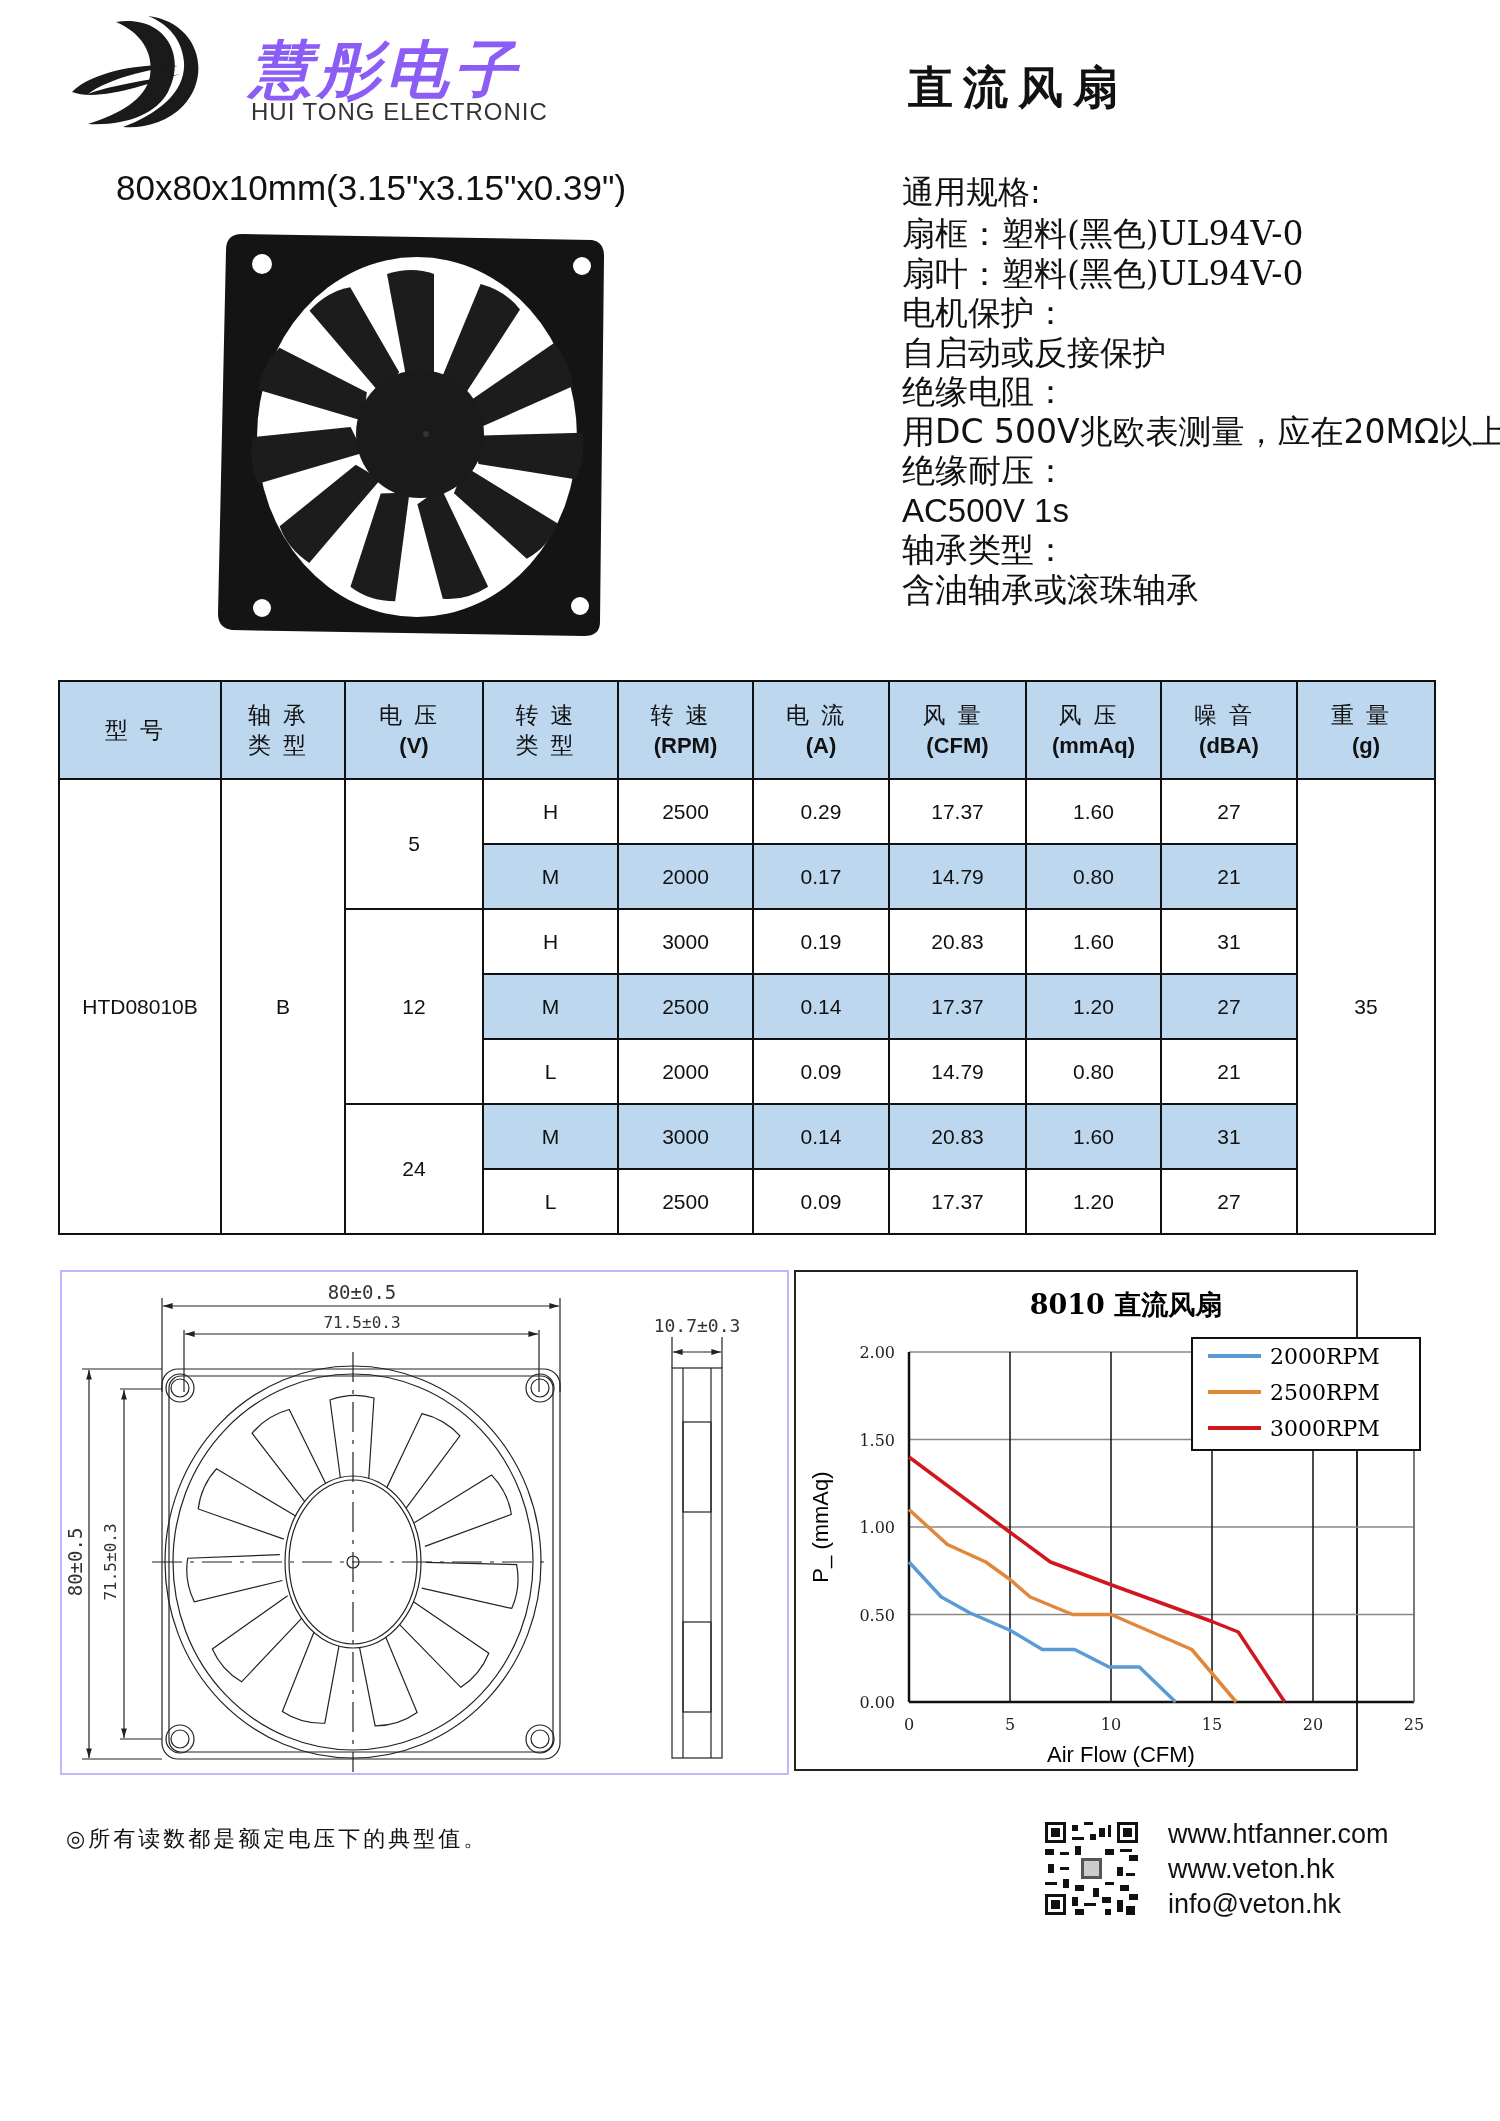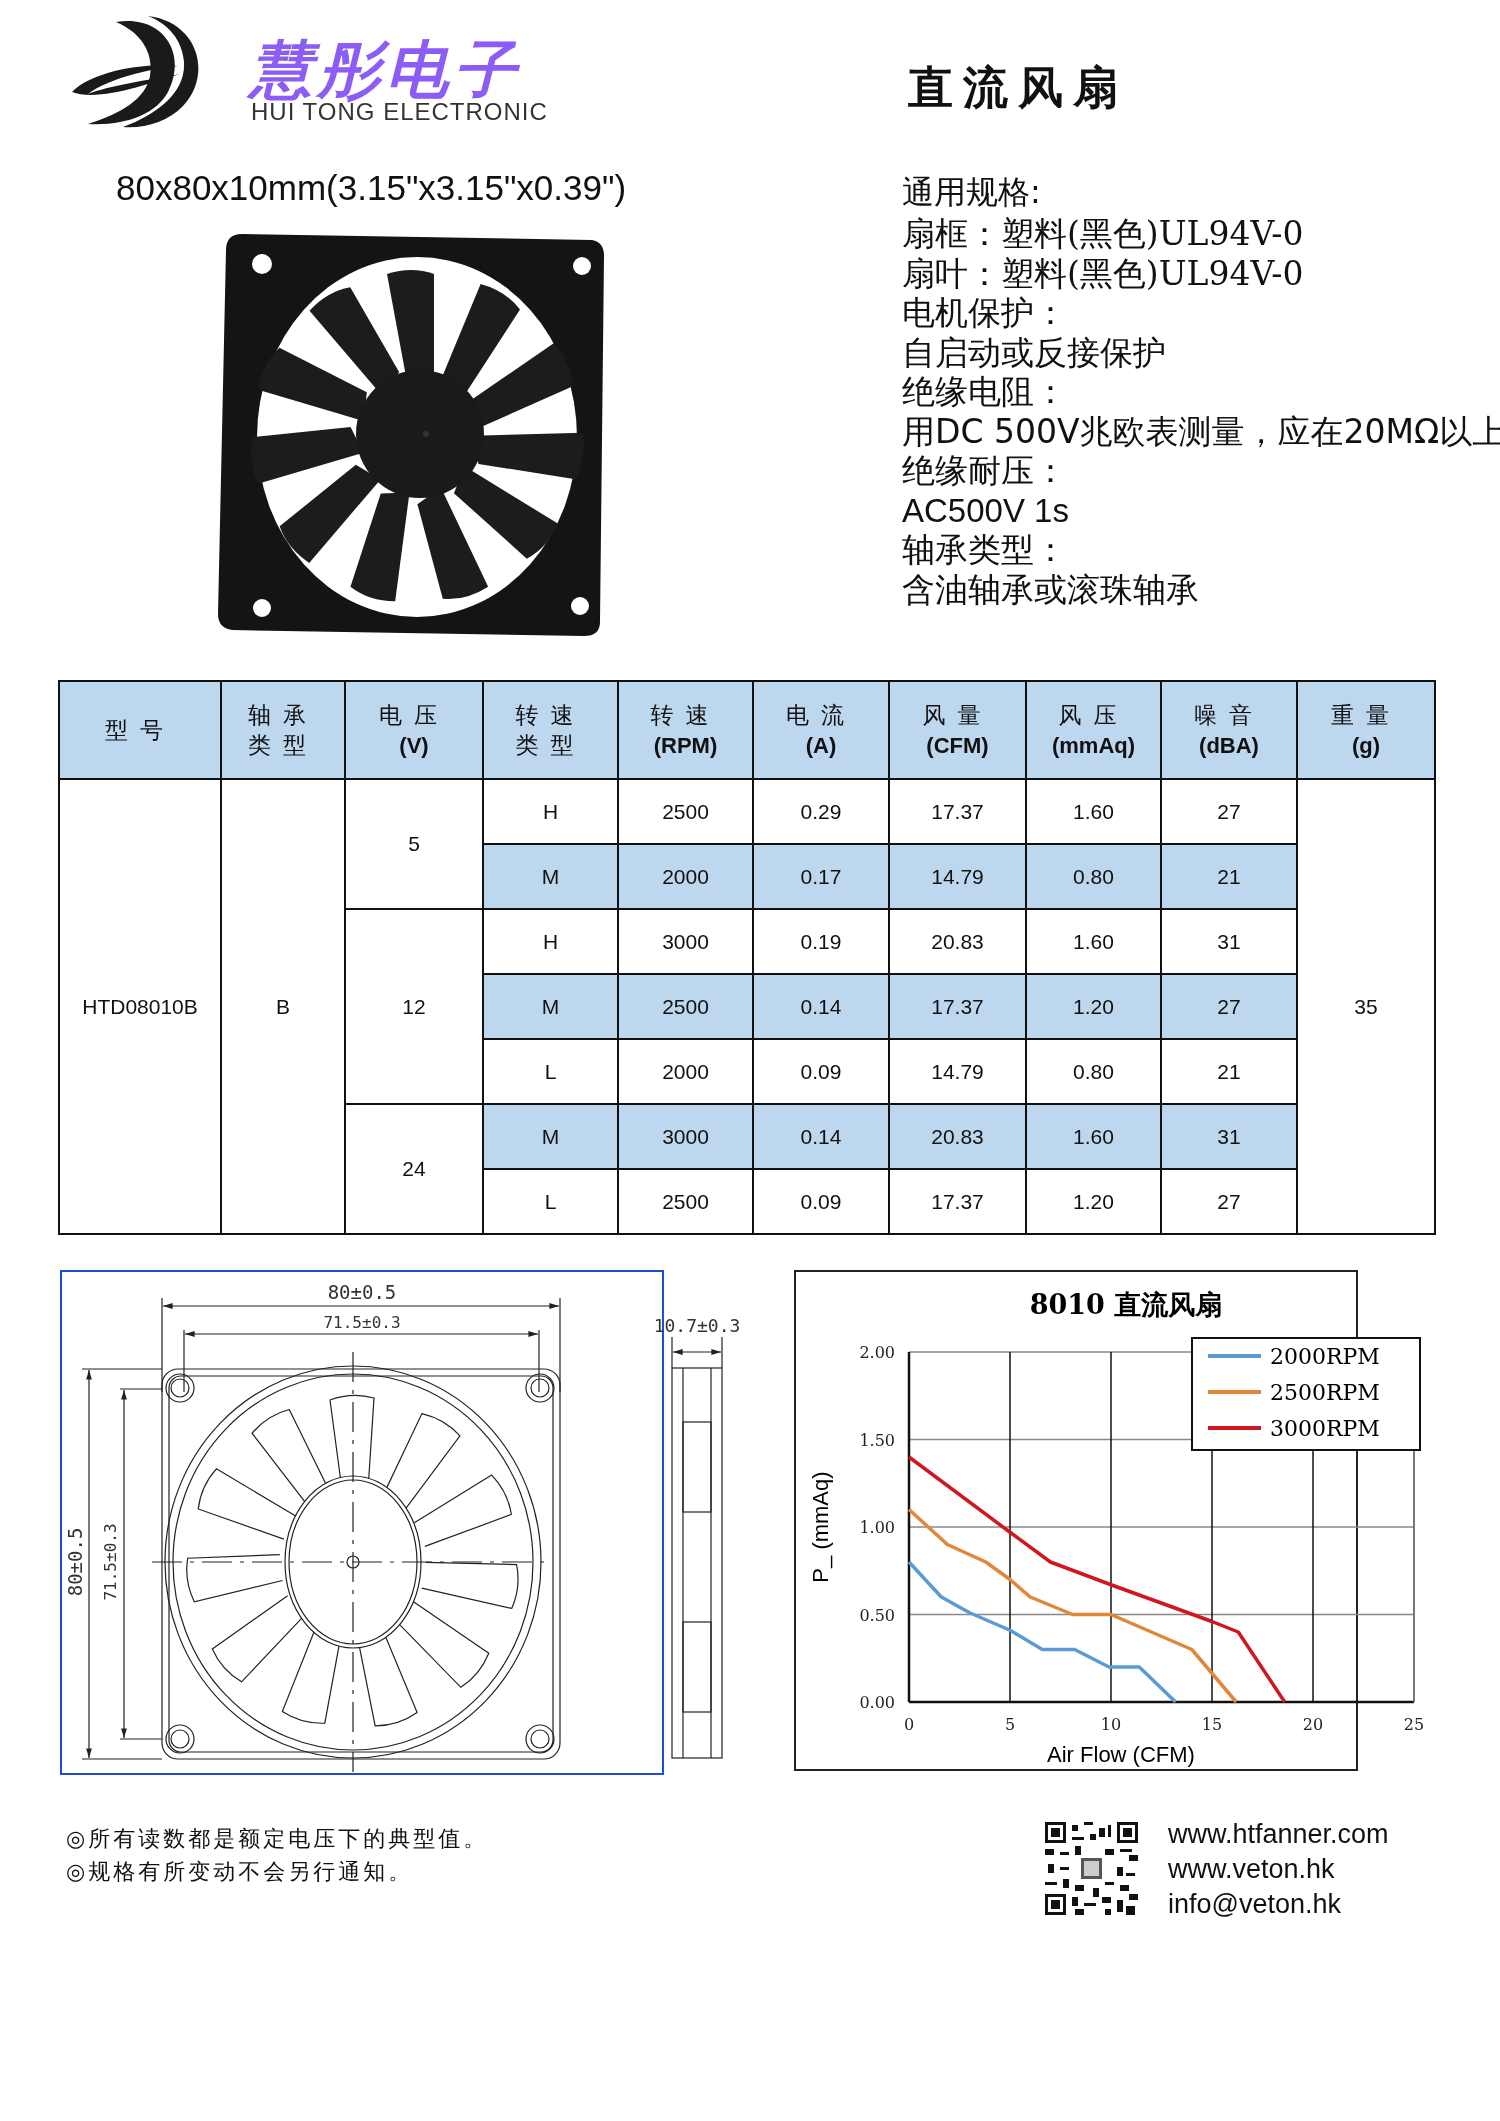--- a/index.html
+++ b/index.html
@@ -21,21 +21,21 @@
   #specs .sans{font-family:"Liberation Sans",sans-serif;}
   
   #spec-table{left:58px;top:680px;width:1376px;height:547px;border-collapse:collapse;table-layout:fixed;font-family:"Liberation Sans",sans-serif;}
   #spec-table td,#spec-table th{border:2px solid #111;text-align:center;vertical-align:middle;padding:0;}
   #spec-table th{background:#bdd7ee;font-weight:normal;font-size:23px;height:96px;line-height:30px;}
   #spec-table th .u{font-weight:bold;font-size:22px;}
   #spec-table td{font-size:21px;height:63px;background:#fff;}
   #spec-table tr.alt td.speed-cell{background:#bdd7ee;}
   #spec-table th .cn{letter-spacing:12px;}
   
-  #drawing-panel{left:60px;top:1270px;width:604px;height:505px;border:2px solid #1d4ed8;box-sizing:border-box;}
+  #drawing-panel{left:60px;top:1270px;width:729px;height:505px;border:2px solid #c4b5fd;box-sizing:border-box;}
   #chart-panel{left:794px;top:1270px;width:564px;height:501px;border:2px solid #222;box-sizing:border-box;}
   #chart-svg{position:absolute;left:0;top:0;}
   
   #notes{left:66px;top:1822px;font-size:22px;line-height:33px;letter-spacing:3px;}
   #qr{left:1045px;top:1822px;width:93px;height:93px;}
   #contacts{left:1168px;top:1817px;font-size:27px;line-height:35px;font-family:"Liberation Sans",sans-serif;}
 </style>
 </head>
 <body>
 
@@ -302,21 +302,20 @@
         <line x1="412" y1="120" x2="465" y2="120" stroke="#e0873a" stroke-width="4"></line>
         <text x="474" y="128" font-size="22" font-family="DejaVu Serif, serif">2500RPM</text>
         <line x1="412" y1="156" x2="465" y2="156" stroke="#d0161e" stroke-width="4"></line>
         <text x="474" y="164" font-size="22" font-family="DejaVu Serif, serif">3000RPM</text>
       </g>
   </svg>
 </div>
 
 <div id="notes" class="abs">
   <div>◎所有读数都是额定电压下的典型值。</div>
-  <div>◎规格有所变动不会另行通知。</div>
 </div>
 <svg id="qr" class="abs" viewBox="0 0 31 31" shape-rendering="crispEdges">
   <rect width="31" height="31" fill="#fff"></rect>
   <g fill="#111">
     <rect x="0" y="0" width="7" height="7"></rect>
       <rect x="1" y="1" width="5" height="5" fill="#fff"></rect>
       <rect x="2" y="2" width="3" height="3"></rect>
     <rect x="24" y="0" width="7" height="7"></rect>
       <rect x="25" y="1" width="5" height="5" fill="#fff"></rect>
       <rect x="26" y="2" width="3" height="3"></rect>

